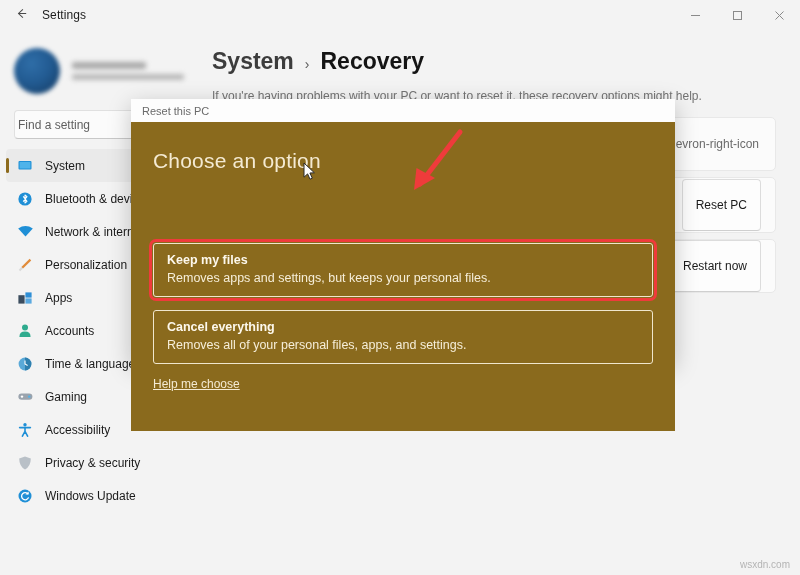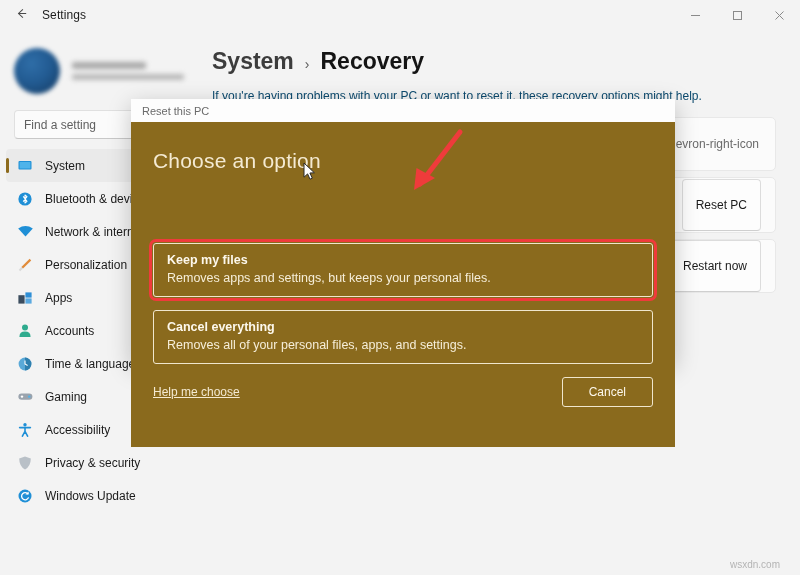--- a/index.html
+++ b/index.html
@@ -127,21 +127,21 @@
 
   #search-box {
     margin: 6px 14px 10px 14px;
     height: 29px;
     background: #fbfbfb;
     border: 1px solid #e0e0e0;
     border-bottom-color: #c8c8c8;
     border-radius: 4px;
     display: flex;
     align-items: center;
-    padding: 0 9px;
+    padding: 0 3px;
     box-sizing: border-box;
   }
   #search-input-text {
     font-size: 12px;
     color: #5f5f5f;
   }
 
   #nav-list {
     padding: 0 6px;
   }
@@ -206,21 +206,21 @@
     font-size: 14px;
     color: #5a5a5a;
   }
   #breadcrumb-current {
     font-size: 23px;
     color: #141414;
     font-weight: 700;
   }
   #page-desc {
     font-size: 12px;
-    color: #0c4a6e;
+    color: #737373;
     margin-bottom: 14px;
   }
 
   .setting-card {
     background: #fbfbfb;
     border: 1px solid #e8e8e8;
     border-radius: 5px;
     min-height: 54px;
     display: flex;
     align-items: center;
@@ -348,21 +348,21 @@
     position: absolute;
     left: 303px;
     top: 162px;
     z-index: 31;
     pointer-events: none;
   }
 
   
   #watermark {
     position: absolute;
-    right: 20px;
+    right: 10px;
     bottom: 5px;
     font-size: 10px;
     color: #b4b4b4;
     z-index: 6;
   }
 </style>
 </head>
 <body>
 
 <div id="settings-window">
@@ -583,21 +583,20 @@
       <div class="option-desc">Removes apps and settings, but keeps your personal files.</div>
     </div>
 
     <div class="option-card">
       <div class="option-title">Cancel everything</div>
       <div class="option-desc">Removes all of your personal files, apps, and settings.</div>
     </div>
 
     <div id="dialog-footer">
       <a id="help-me-choose">Help me choose</a>
-      <button id="cancel-button">Cancel</button>
     </div>
 
   </div>
 </div>
 
 <div id="annotation-arrow">
   <svg width="80" height="70" viewBox="0 0 80 70">
     <path d="M68 4 L28 56" stroke="#ef3b3b" stroke-width="5" stroke-linecap="round" fill="none"></path>
     <path d="M22 62 L24.5 40 L43 50 Z" fill="#ef3b3b"></path>
   </svg>

